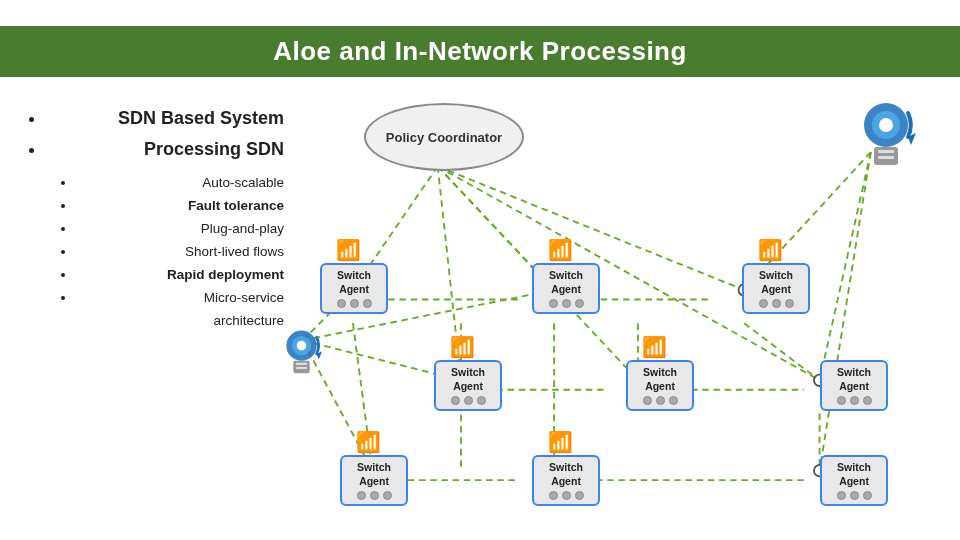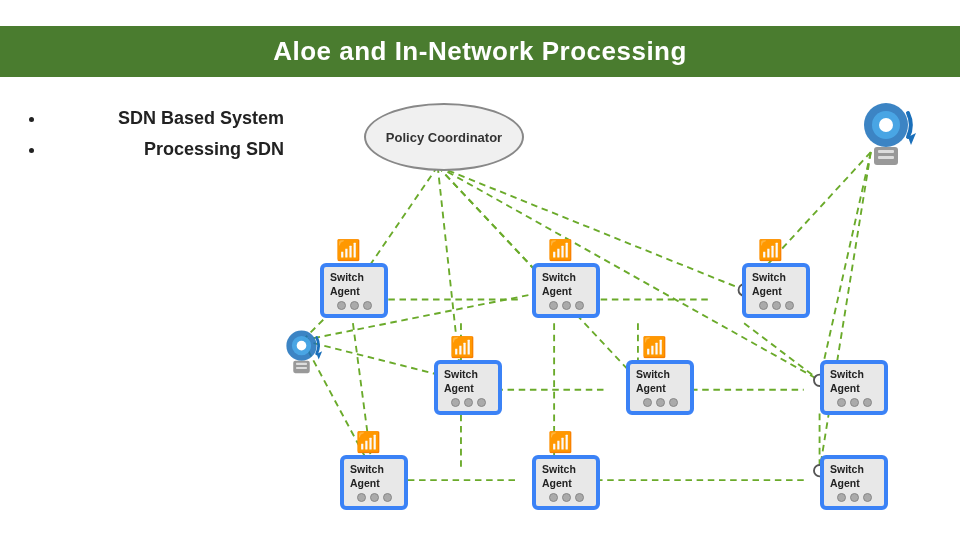--- a/index.html
+++ b/index.html
@@ -131,25 +131,26 @@
       left: 0;
       width: 100%;
       height: 100%;
       z-index: 1;
     }
 
     
     .switch-agent {
       position: absolute;
       background: #e8e8e8;
-      border: 4px solid #3b82f6;
+      border: 2px solid #3b82f6;
       border-radius: 6px;
       padding: 4px 6px;
       font-size: 11px;
       font-weight: bold;
+      text-align: center;
       color: #222;
       z-index: 10;
       width: 68px;
     }
 
     .switch-agent .sa-label {
       font-size: 10.5px;
       font-weight: bold;
       line-height: 1.3;
     }
@@ -190,20 +191,28 @@
 <div class="slide">
 
   <div class="title-bar">Aloe and In-Network Processing</div>
 
   <div class="content-area">
 
     <div class="left-panel">
       <ul class="main-bullets">
         <li>SDN Based System</li>
         <li>Processing SDN</li>
+      </ul>
+      <ul class="sub-sub-bullets">
+        <li>Auto-scalable</li>
+        <li class="bold"><strong>Fault tolerance</strong></li>
+        <li>Plug-and-play</li>
+        <li>Short-lived flows</li>
+        <li class="bold"><strong>Rapid deployment</strong></li>
+        <li>Micro-service<br>architecture</li>
       </ul>
     </div>
 
     <div class="right-panel">
 
       <svg class="network-svg" viewBox="0 0 700 490" preserveAspectRatio="none">
         <defs>
           <marker id="arrowhead" markerWidth="8" markerHeight="6" refX="6" refY="3" orient="auto">
             <polygon points="0 0, 8 3, 0 6" fill="#5a9a1a"></polygon>
           </marker>

